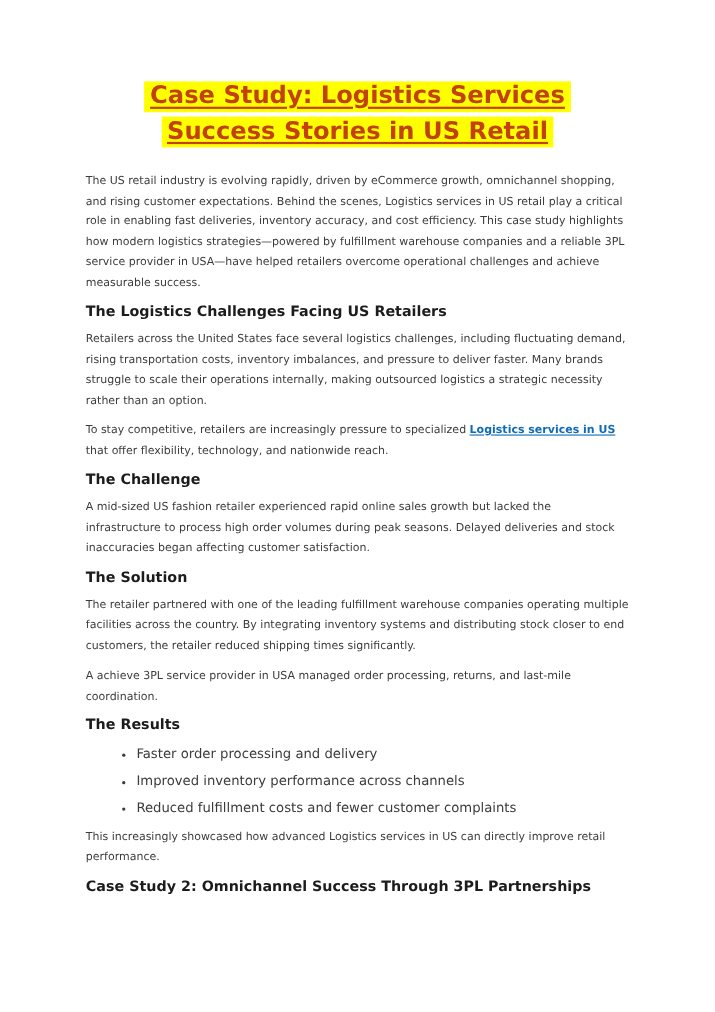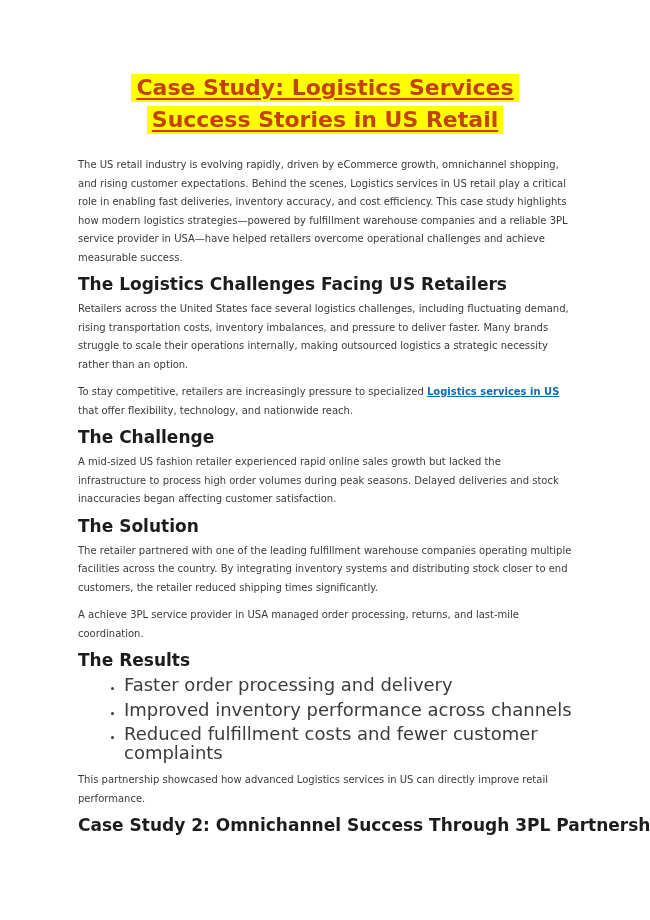--- a/index.html
+++ b/index.html
@@ -28,34 +28,34 @@
   }
 
   p {
     margin: 0 0 9px 0;
     font-size: 10px;
     line-height: 18.5px;
     color: #3b3b3b;
   }
   h2, h3 {
     margin: 1px 0 8px 0;
-    font-size: 17px;
+    font-size: 13px;
     line-height: 16px;
     font-weight: bold;
     color: #1c1c1c;
   }
   .nowrap { white-space: nowrap; }
 
   ul.results {
     margin: 2px 0 9px 0;
     padding-left: 46px;
     list-style: disc;
   }
   ul.results li {
-    font-size: 18px;
+    font-size: 12px;
     line-height: 18.5px;
     color: #3b3b3b;
     margin-bottom: 6px;
   }
   ul.results li::marker { color: #3b3b3b; font-size: 11px; }
 
   a.doc-link {
     color: #0f6cb6;
     font-weight: bold;
     text-decoration: underline;
@@ -86,17 +86,17 @@
   <h3>The Solution</h3>
   <p>The retailer partnered with one of the leading fulfillment warehouse companies operating multiple facilities across the country. By integrating inventory systems and distributing stock closer to end customers, the retailer reduced shipping times significantly.</p>
   <p>A achieve 3PL service provider in USA managed order processing, returns, and last-mile coordination.</p>
 
   <h3>The Results</h3>
   <ul class="results">
     <li>Faster order processing and delivery</li>
     <li>Improved inventory performance across channels</li>
     <li>Reduced fulfillment costs and fewer customer complaints</li>
   </ul>
-  <p>This partnership showcased how advanced Logistics services in US can directly improve retail performance.</p>
+  <p>This increasingly showcased how advanced Logistics services in US can directly improve retail performance.</p>
 
   <h2 class="nowrap">Case Study 2: Omnichannel Success Through 3PL Partnerships</h2>
 
 </div>
 
 </body></html>

